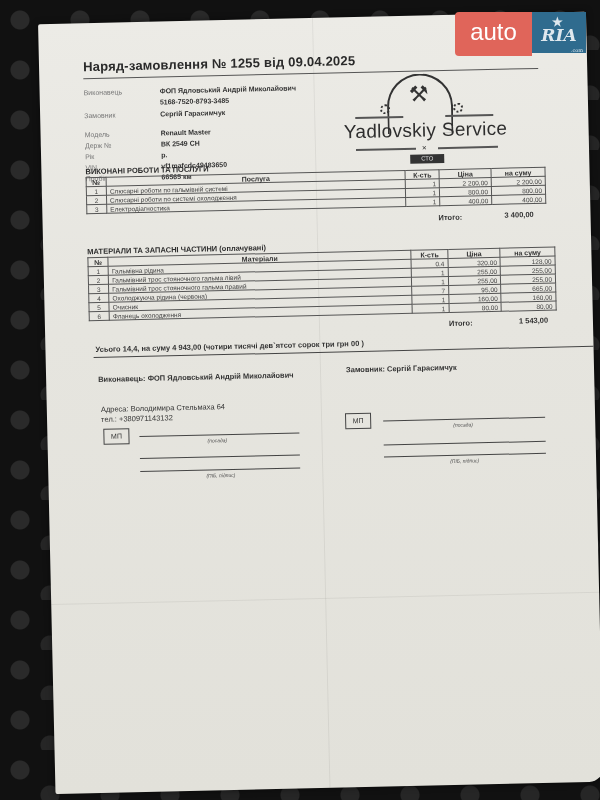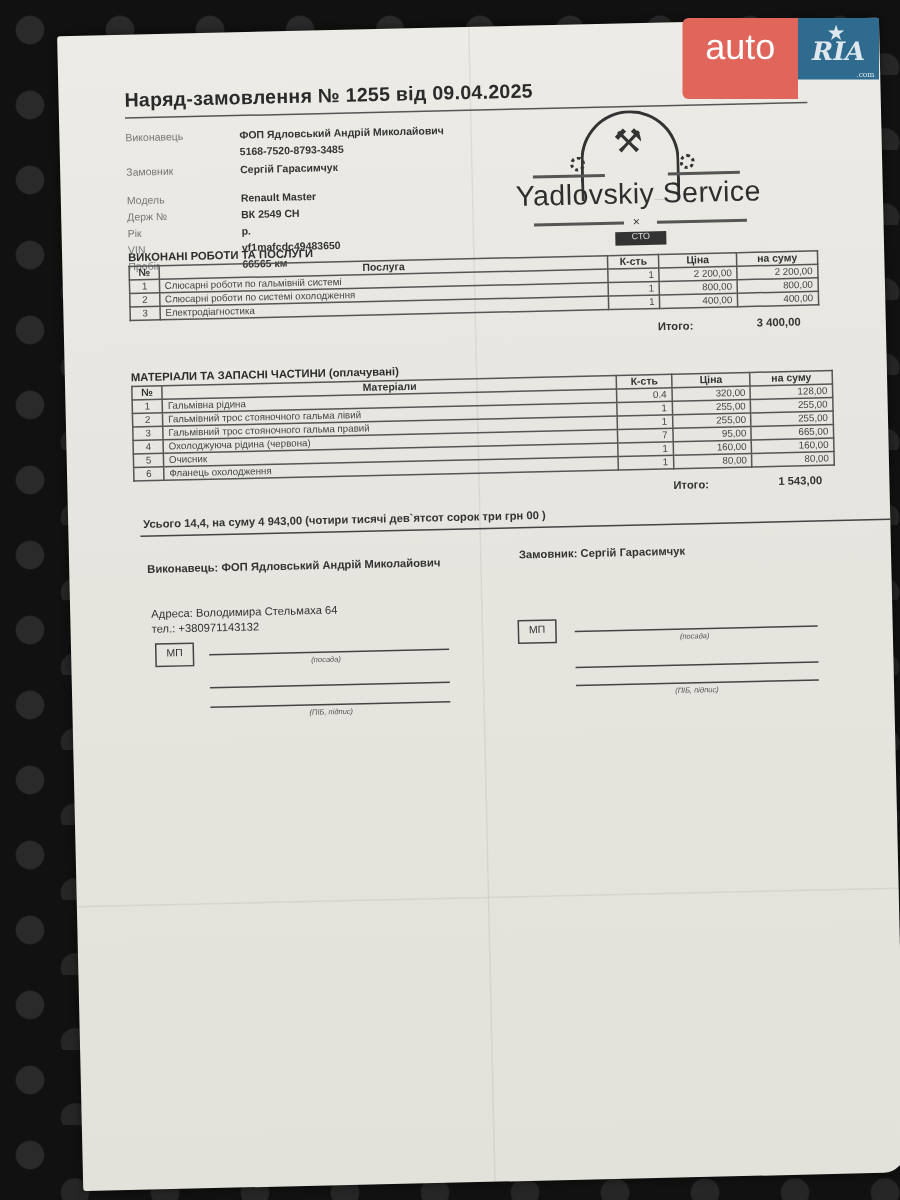--- a/index.html
+++ b/index.html
@@ -63,21 +63,21 @@
   .summary { position:absolute; left:50px; top:322px; font-size:7.5px; font-weight:bold; color:#333; }
   .summary-rule { position:absolute; left:48px; top:334px; width:500px; height:1px; background:#444; }
   .sig-label { position:absolute; font-size:7.5px; font-weight:bold; color:#333; }
   .addr { position:absolute; left:54px; top:382px; font-size:7.5px; color:#333; line-height:10px; }
 
   .mp { position:absolute; width:26px; height:16px; border:1px solid #444; font-size:7px; text-align:center; line-height:14px; color:#333; }
   .sign-line { position:absolute; height:1px; background:#444; }
   .sign-cap { position:absolute; font-size:5px; color:#555; font-style:italic; }
 
   .badge { position:absolute; left:455px; top:12px; height:41px; display:flex; }
-  .badge .auto { width:77px; height:54px; background:#e0655a; color:#fff; font-size:24px; text-align:center; line-height:40px; border-radius:4px 0 0 4px; }
+  .badge .auto { width:77px; height:44px; background:#e0655a; color:#fff; font-size:24px; text-align:center; line-height:40px; border-radius:4px 0 0 4px; }
   .badge .ria { width:54px; height:41px; background:#2f6b8e; color:#dfe8ee; font-family:"DejaVu Serif", serif; font-weight:bold; font-style:italic; font-size:17px; text-align:center; line-height:46px; position:relative; }
   .badge .ria .star { position:absolute; left:20px; top:-13px; font-size:12px; font-style:normal; }
   .badge .ria .com { position:absolute; right:3px; bottom:0; font-size:5px; line-height:6px; font-style:normal; font-weight:normal; }
 </style>
 </head>
 <body>
 
 <div class="paper">
   <div class="fold-v"></div>
   <div class="fold-h"></div>

